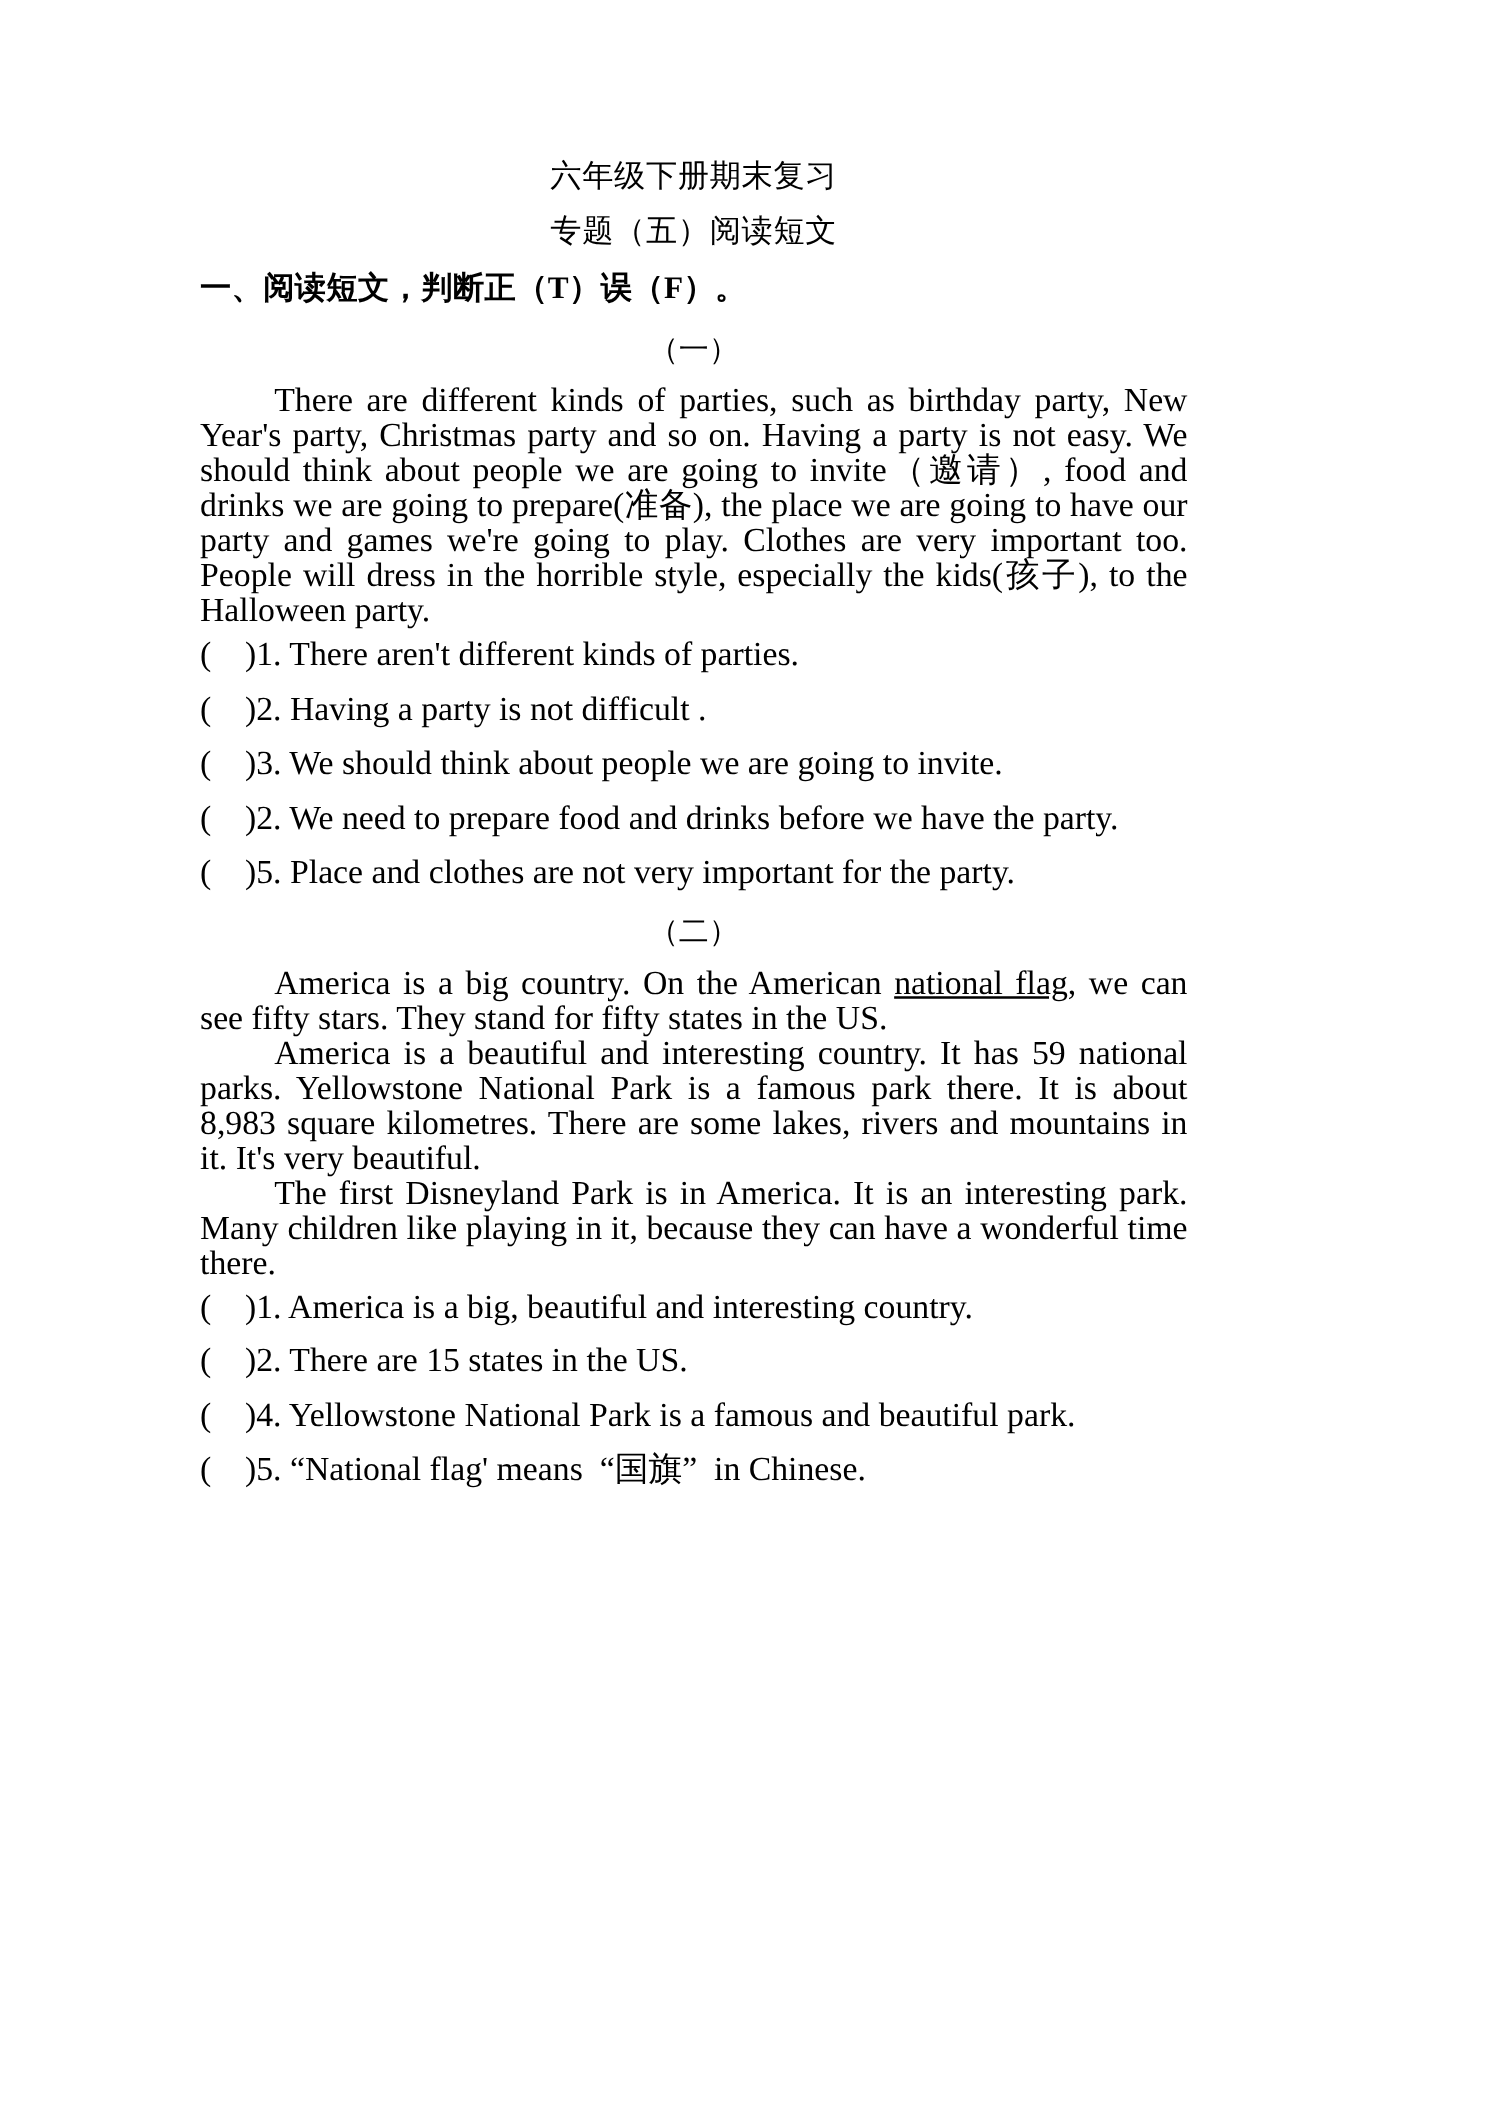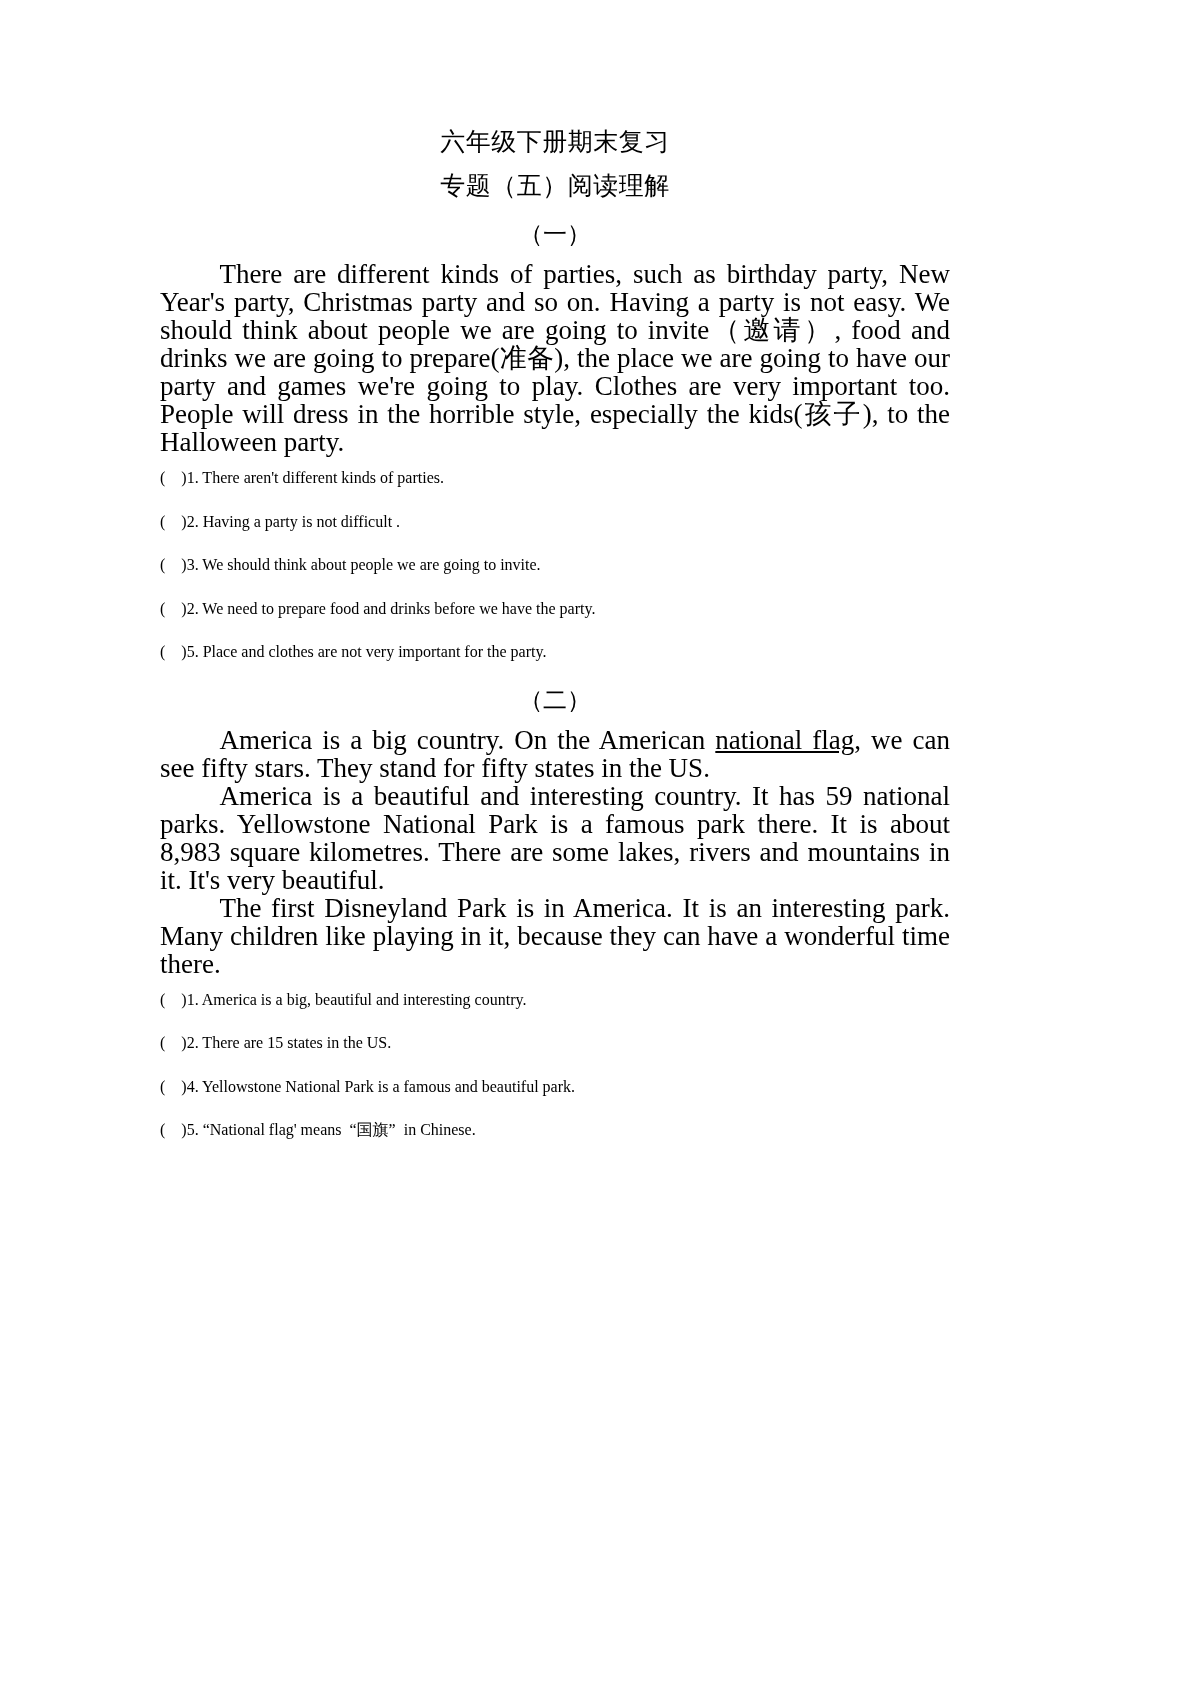--- a/index.html
+++ b/index.html
@@ -65,21 +65,21 @@
     text-indent: 2.2em;
     margin: 0;
     hyphens: none;
   }
 
   .para.last-para {
     text-align: left;
   }
 
   .tf-item {
-    font-size: 16px;
+    font-size: 27px;
     line-height: 43.5px;
     margin: 0;
     text-align: left;
     white-space: pre;
   }
 
   .underline {
     text-decoration: underline;
     text-underline-offset: 2px;
   }
@@ -98,22 +98,23 @@
   }
 </style>
 </head>
 <body>
 
 <div class="page">
 
   <div class="content">
 
     <div class="doc-title">六年级下册期末复习</div>
-    <div class="doc-subtitle">专题（五）阅读理解</div>
+    <div class="doc-subtitle">专题（五）阅读短文</div>
 
+    <div class="section-heading">一、阅读短文，判断正（T）误（F）。</div>
 
     <div class="passage-label">（一）</div>
 
     <p class="para">There are different kinds of parties, such as birthday party, New Year's party, Christmas party and so on. Having a party is not easy. We should think about people we are going to invite（邀请）, food and drinks we are going to prepare(准备), the place we are going to have our party and games we're going to play. Clothes are very important too. People will dress in the horrible style, especially the kids(孩子), to the Halloween party.</p>
 
 
     <p class="tf-item">(    )1. There aren't different kinds of parties.</p>
     <p class="tf-item">(    )2. Having a party is not difficult .</p>
     <p class="tf-item">(    )3. We should think about people we are going to invite.</p>
     <p class="tf-item">(    )2. We need to prepare food and drinks before we have the party.</p>

